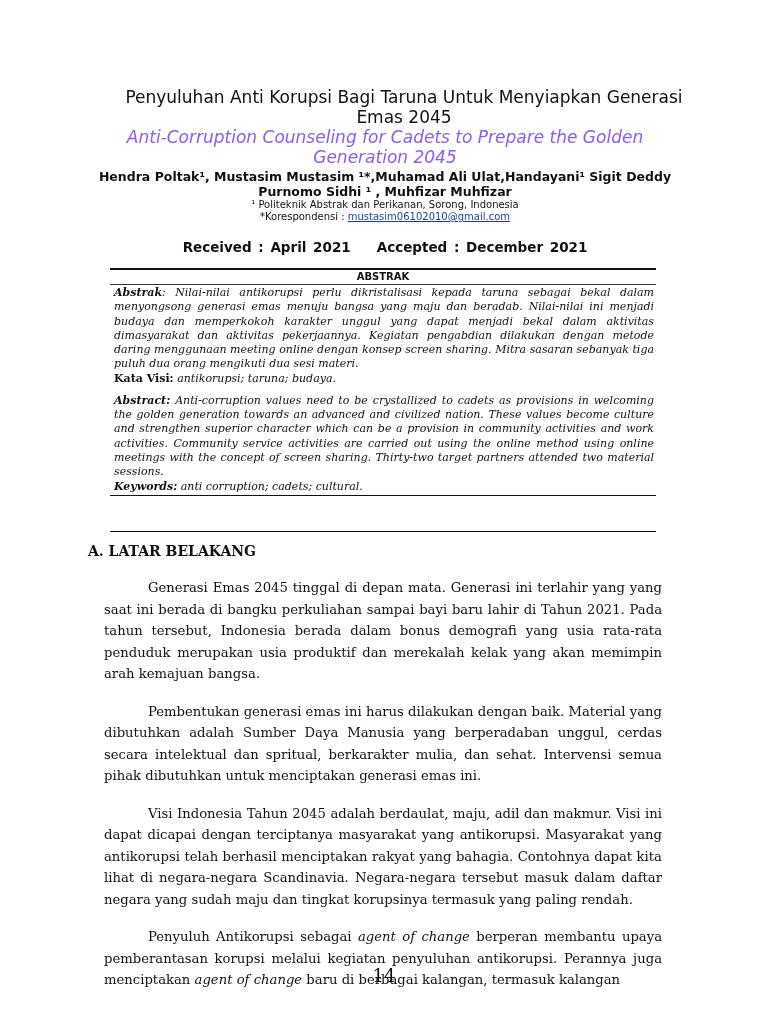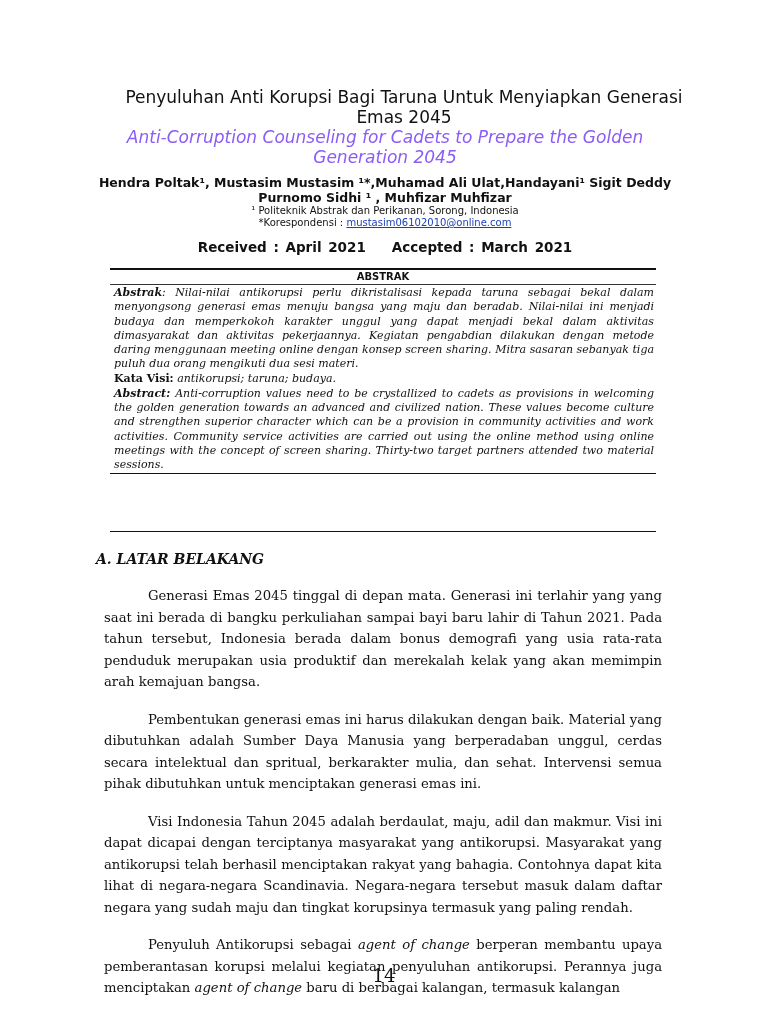--- a/index.html
+++ b/index.html
@@ -2,69 +2,70 @@
 <html><head>
 <meta charset="utf-8">
 <style>
   html, body { margin: 0; padding: 0; background: #ffffff; }
   body { width: 768px; height: 1024px; position: relative; overflow: hidden; color: #111; }
   .page { position: absolute; left: 0; top: 0; width: 768px; height: 1024px; background: #fff; }
   .running-head { position: absolute; left: 86px; top: 34px; font-family: "DejaVu Serif", serif; font-size: 12px; color: #777; letter-spacing: 0.1px; }
   .title-block { position: absolute; left: 80px; width: 610px; top: 87px; text-align: center; font-family: "DejaVu Sans", sans-serif; }
   .title-id { font-size: 17px; line-height: 20px; color: #111; margin-left: 38px; }
   .title-en { font-size: 17px; line-height: 20px; font-style: italic; color: #8b5cf6; }
-  .authors { font-family: "DejaVu Sans", sans-serif; font-weight: bold; font-size: 12.5px; line-height: 15px; margin-top: 8px; }
+  .authors { font-family: "DejaVu Sans", sans-serif; font-weight: bold; font-size: 12.5px; line-height: 15px; margin-top: 2px; }
   .affil { font-family: "DejaVu Sans", sans-serif; font-size: 10px; line-height: 12px; }
   .affil a { color: #1a3fb5; text-decoration: underline; }
   .dates { position: absolute; left: 80px; width: 610px; top: 239px; text-align: center; font-family: "DejaVu Sans", sans-serif; font-weight: bold; font-size: 13.5px; word-spacing: 2px; }
   .dates .gap { display: inline-block; width: 26px; }
   .abstract-box { position: absolute; left: 110px; width: 546px; top: 268px; }
   .rule-thick { border-top: 2px solid #111; }
   .rule-thin { border-top: 1px solid #333; }
   .abs-head { text-align: center; font-family: "DejaVu Sans", sans-serif; font-weight: bold; font-size: 10px; line-height: 14px; }
   .abs-text { font-family: "DejaVu Serif", serif; font-style: italic; font-size: 11px; line-height: 14.3px; text-align: justify; margin: 1px 2px 0 4px; }
   .abs-text b { font-style: italic; }
   .kw-id { font-family: "DejaVu Serif", serif; font-size: 11px; line-height: 14px; margin-left: 4px; }
   .kw-id .val { font-style: italic; }
-  .abs-en { margin-top: 1px; }
+  .abs-en { margin-top: 8px; }
   .kw-en { font-family: "DejaVu Serif", serif; font-style: italic; font-size: 11px; line-height: 14px; margin-left: 4px; padding-bottom: 1px; }
   .rule-bottom1 { border-top: 1.5px solid #111; }
   .rule-bottom2 { position: absolute; left: 110px; width: 546px; top: 531px; border-top: 1.5px solid #111; }
   .section { position: absolute; left: 88px; width: 590px; top: 541px; font-family: "DejaVu Serif", serif; }
-  .section h2 { margin: 8px; font-size: 14px; font-weight: bold; line-height: 20px; font-style: italic; }
+  .section h2 { margin: 0; font-size: 14px; font-weight: bold; line-height: 20px; }
   .section p { margin: 16px; font-size: 13.2px; line-height: 21.5px; text-align: justify; text-indent: 44px; }
   .page-num { position: absolute; left: 0; width: 768px; top: 965px; text-align: center; font-family: "DejaVu Serif", serif; font-size: 18px; }
 </style>
 </head>
 <body>
 
 <div class="page">
 
 
   <div class="title-block">
     <div class="title-id">Penyuluhan Anti Korupsi Bagi Taruna Untuk Menyiapkan Generasi Emas 2045</div>
     <div class="title-en">Anti-Corruption Counseling for Cadets to Prepare the Golden Generation 2045</div>
     <div class="authors">Hendra Poltak¹, Mustasim Mustasim ¹*,Muhamad Ali Ulat,Handayani¹  Sigit Deddy Purnomo Sidhi ¹ , Muhfizar Muhfizar</div>
     <div class="affil">¹ Politeknik Abstrak dan Perikanan, Sorong, Indonesia</div>
     <div class="affil">
-      <span>*Korespondensi : </span><a>mustasim06102010@online.com</a>
+      <span>*Korespondensi : </span><a>mustasim06102010@gmail.com</a>
     </div>
   </div>
 
   <div class="dates">
-    <span>Received  : April 2021</span><span class="gap"></span><span>Accepted : March 2021</span>
+    <span>Received  : April 2021</span><span class="gap"></span><span>Accepted : December 2021</span>
   </div>
 
   <div class="abstract-box">
     <div class="rule-thick"></div>
     <div class="abs-head">ABSTRAK</div>
     <div class="rule-thin"></div>
     <div class="abs-text"><b>Abstrak</b><span>: Nilai-nilai antikorupsi perlu dikristalisasi kepada taruna sebagai bekal dalam menyongsong generasi emas menuju bangsa yang maju dan beradab. Nilai-nilai ini menjadi budaya dan memperkokoh karakter unggul yang dapat menjadi bekal dalam aktivitas dimasyarakat dan aktivitas pekerjaannya. Kegiatan pengabdian dilakukan dengan metode daring menggunaan meeting online dengan konsep screen sharing. Mitra sasaran sebanyak tiga puluh dua orang mengikuti dua sesi materi.</span></div>
     <div class="kw-id"><b>Kata Visi:</b><span class="val"> antikorupsi; taruna; budaya.</span></div>
     <div class="abs-text abs-en"><b>Abstract:</b><span>  Anti-corruption values need to be crystallized to cadets as provisions in welcoming the golden generation towards an advanced and civilized nation. These values become culture and strengthen superior character which can be a provision in community activities and work activities. Community service activities are carried out using the online method using online meetings with the concept of screen sharing. Thirty-two target partners attended two material sessions.</span></div>
+    <div class="kw-en"><b>Keywords:</b><span>  anti corruption; cadets; cultural.</span></div>
     <div class="rule-bottom1"></div>
   </div>
   <div class="rule-bottom2"></div>
 
   <div class="section">
     <h2>A.  LATAR BELAKANG</h2>
     <p>Generasi Emas 2045 tinggal di depan mata. Generasi ini terlahir yang yang saat ini berada di bangku perkuliahan sampai bayi baru lahir di Tahun 2021. Pada tahun tersebut, Indonesia berada dalam bonus demografi yang usia rata-rata penduduk merupakan usia produktif dan merekalah kelak yang akan memimpin arah kemajuan bangsa.</p>
     <p>Pembentukan  generasi emas ini harus dilakukan dengan baik. Material yang dibutuhkan adalah Sumber Daya Manusia yang berperadaban unggul, cerdas secara intelektual dan spritual, berkarakter mulia, dan sehat. Intervensi semua pihak dibutuhkan untuk menciptakan generasi emas ini.</p>
     <p>Visi Indonesia Tahun 2045 adalah berdaulat, maju, adil dan makmur. Visi ini dapat dicapai dengan terciptanya masyarakat yang antikorupsi. Masyarakat yang antikorupsi telah berhasil menciptakan rakyat yang bahagia. Contohnya dapat kita lihat di negara-negara Scandinavia. Negara-negara tersebut masuk dalam daftar negara yang sudah maju dan tingkat korupsinya termasuk yang paling rendah.</p>
     <p><span>Penyuluh Antikorupsi sebagai </span><em>agent of change</em><span> berperan membantu upaya pemberantasan korupsi melalui kegiatan penyuluhan antikorupsi. Perannya juga menciptakan </span><em>agent of change</em><span> baru di berbagai kalangan, termasuk kalangan</span></p>

